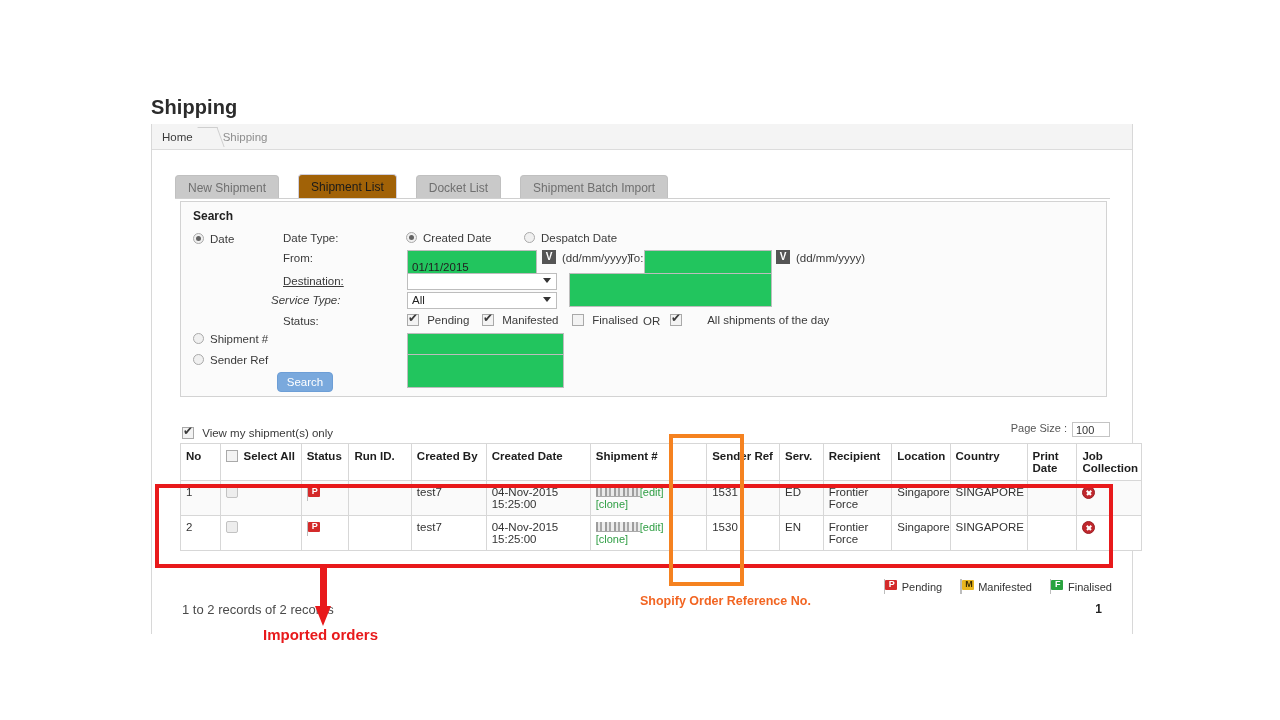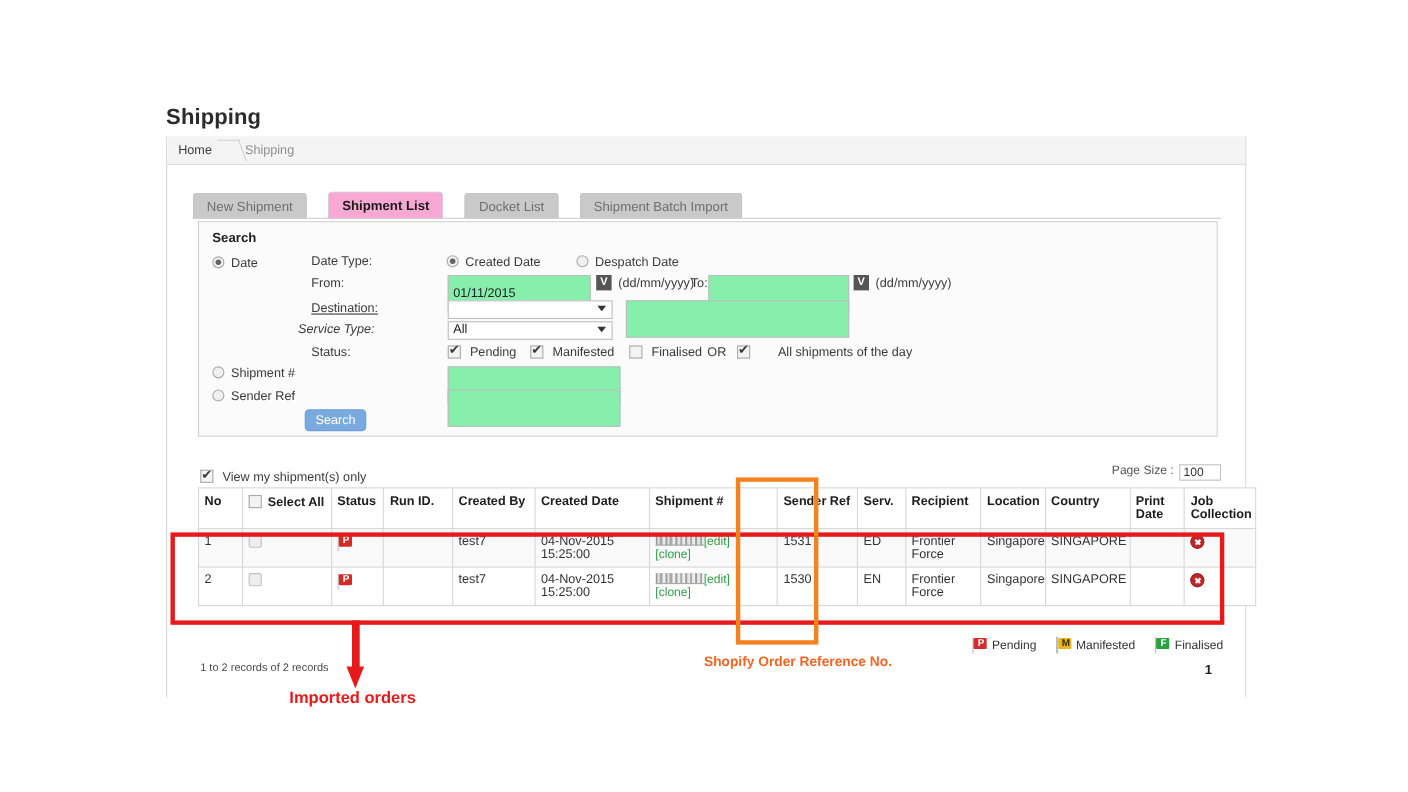--- a/index.html
+++ b/index.html
@@ -100,23 +100,23 @@
     font-size: 12px;
     border-radius: 4px 4px 0 0;
     background: #c9c9c9;
     color: #6f6f6f;
     white-space: nowrap;
     border: 1px solid #c0c0c0;
     border-bottom: none;
     box-sizing: border-box;
   }
   .tab.active {
-    background: #f9a8d4;
+    background: #a16207;
     color: #1a1a1a;
-    font-weight: bold;
+    font-weight: normal;
     border: 1px solid #cfcfdf;
     border-bottom: none;
     height: 25px;
     line-height: 25px;
   }
   .tabs-underline {
     position: absolute;
     left: 23px;
     right: 22px;
     bottom: 0;
@@ -200,21 +200,21 @@
   .field-label {
     position: absolute;
     font-size: 11.5px;
     color: #3a3a3a;
   }
 
   .txt {
     position: absolute;
     height: 17px;
     border: 1px solid #bdbdbd;
-    background: #86efac;
+    background: #22c55e;
     box-sizing: border-box;
     font-size: 11.5px;
     color: #222;
     padding: 16px 4px;
     line-height: 15px;
     font-family: "Liberation Sans", sans-serif;
   }
   .sel {
     position: absolute;
     height: 17px;
@@ -434,21 +434,21 @@
     font-size: 11px;
     color: #333;
   }
   .legend .item { display: flex; align-items: center; gap: 3px; }
 
   
   .rec-count {
     position: absolute;
     left: 30px;
     top: 478px;
-    font-size: 10px;
+    font-size: 13px;
     color: #4a4a4a;
   }
   .pager {
     position: absolute;
     right: 30px;
     top: 478px;
     font-size: 12px;
     font-weight: bold;
     color: #222;
   }

